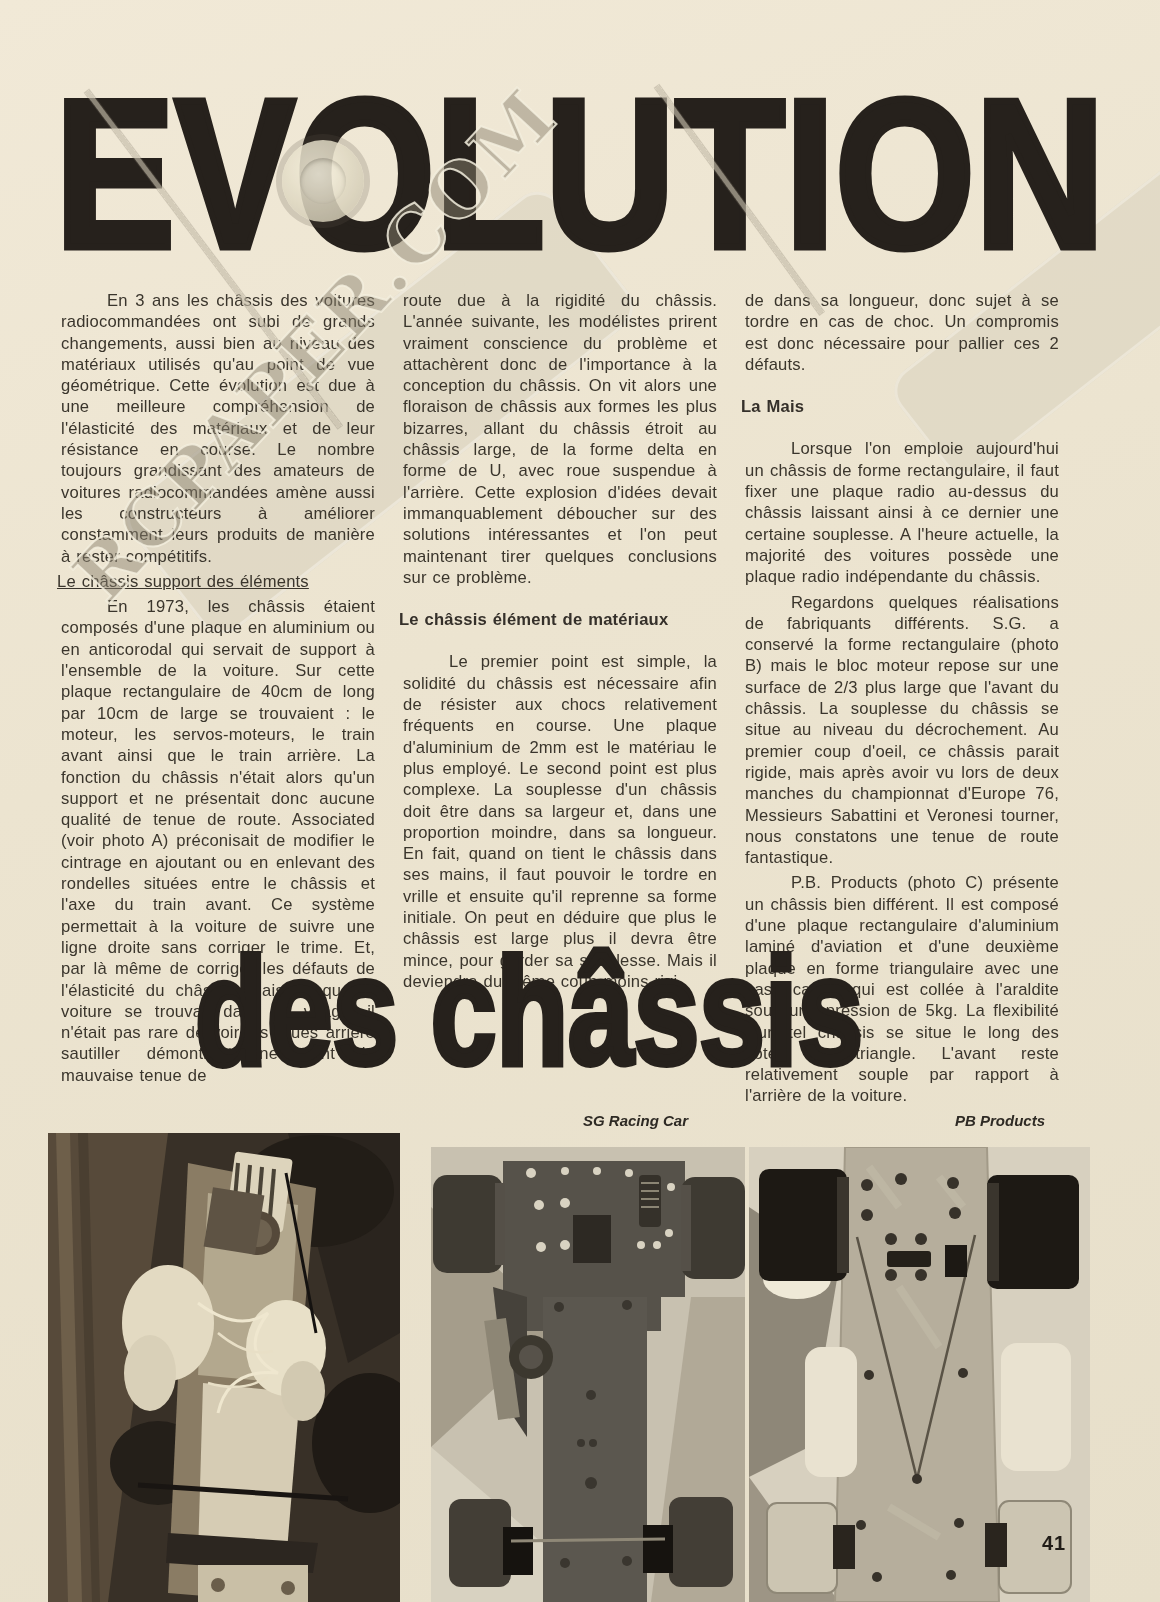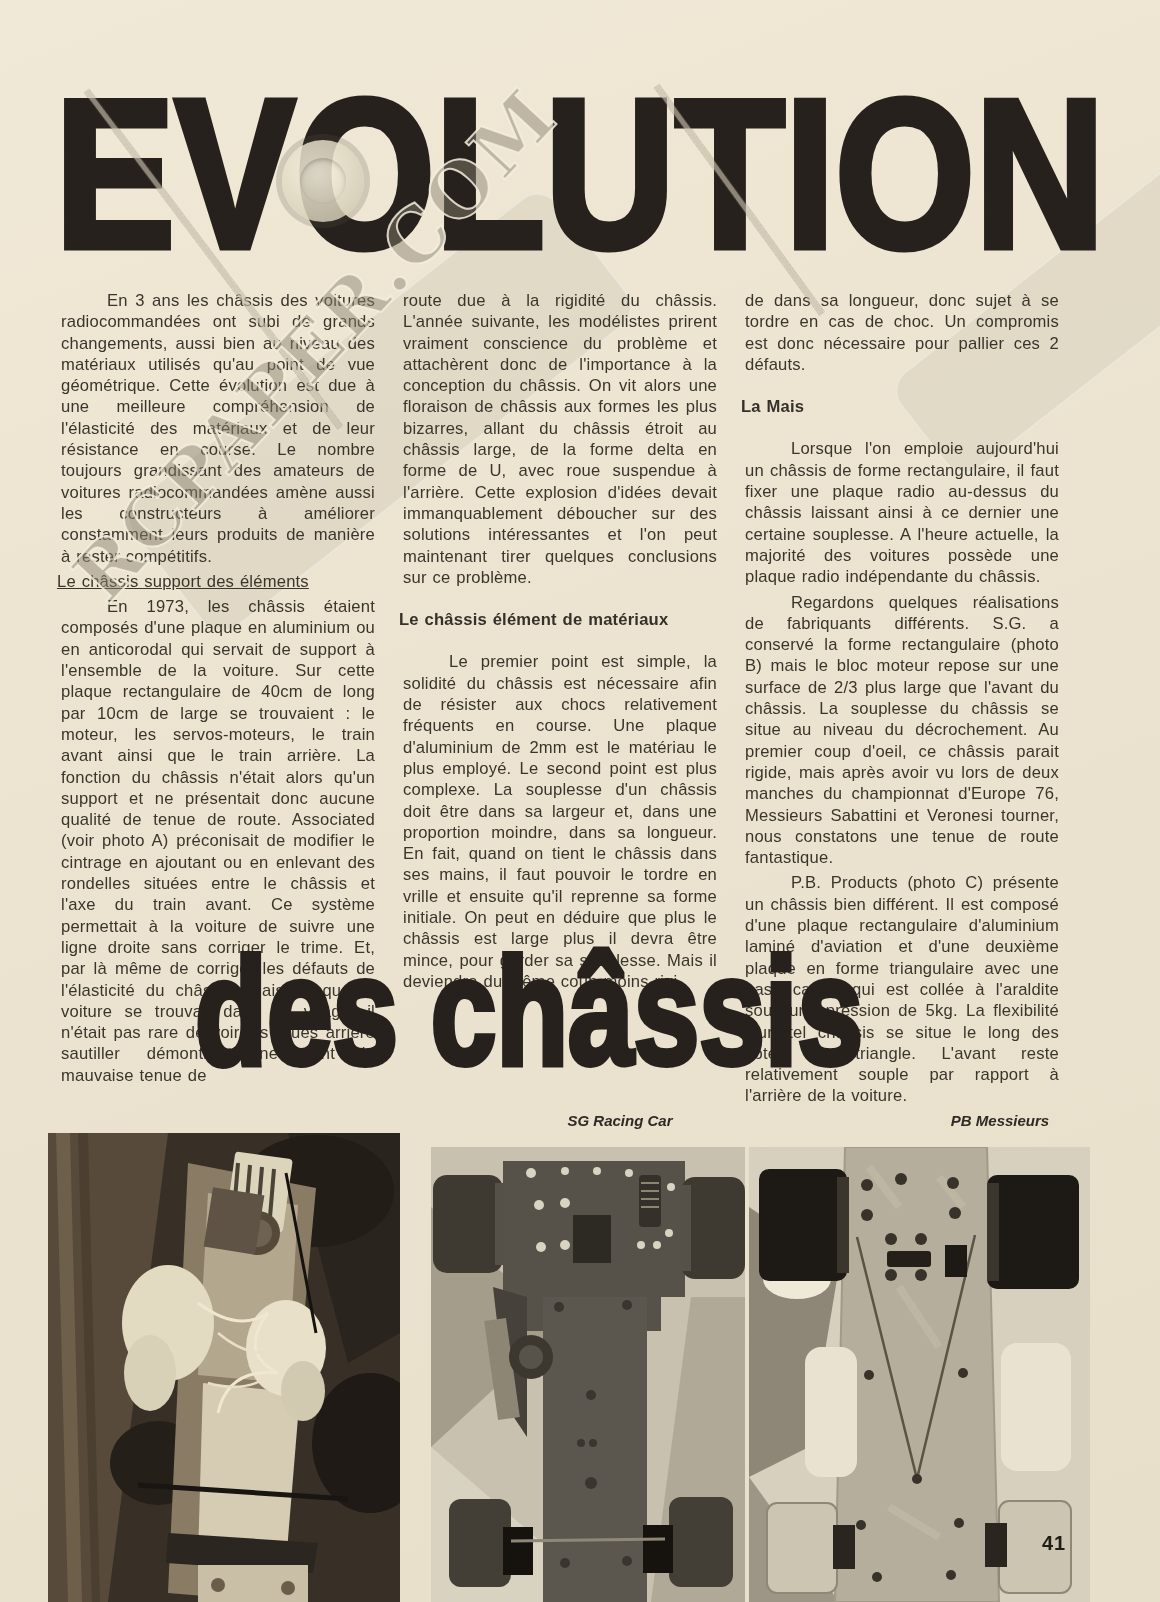--- a/index.html
+++ b/index.html
@@ -104,22 +104,22 @@
     <h3>La Mais</h3>
     <p class="indent">Lorsque l'on emploie aujourd'hui un châssis de forme rectangulaire, il faut fixer une plaque radio au-dessus du châssis laissant ainsi à ce dernier une certaine souplesse. A l'heure actuelle, la majorité des voitures possède une plaque radio indépendante du châssis.</p>
     <p class="indent">Regardons quelques réalisations de fabriquants différents. S.G. a conservé la forme rectangulaire (photo B) mais le bloc moteur repose sur une surface de 2/3 plus large que l'avant du châssis. La souplesse du châssis se situe au niveau du décrochement. Au premier coup d'oeil, ce châssis parait rigide, mais après avoir vu lors de deux manches du championnat d'Europe 76, Messieurs Sabattini et Veronesi tourner, nous constatons une tenue de route fantastique.</p>
     <p class="indent">P.B. Products (photo C) présente un châssis bien différent. Il est composé d'une plaque rectangulaire d'aluminium laminé d'aviation et d'une deuxième plaque en forme triangulaire avec une base carrée qui est collée à l'araldite sous une pression de 5kg. La flexibilité d'un tel châssis se situe le long des côtés du triangle. L'avant reste relativement souple par rapport à l'arrière de la voiture.</p>
   </div>
 
   <svg class="headline-svg" style="left:195px;top:938px;" width="670" height="136" viewBox="0 0 670 136">
     <text x="0" y="126" font-size="152" stroke-width="6" textLength="668" lengthAdjust="spacingAndGlyphs">des châssis</text>
   </svg>
 
-  <div class="caption" style="left:540px;width:160px;">SG Racing Car</div>
-  <div class="caption" style="left:925px;width:150px;">PB Messieurs</div>
+  <div class="caption" style="left:528px;width:160px;text-align:right;">SG Racing Car</div>
+  <div class="caption" style="left:925px;width:150px;">PB Products</div>
 
   <div class="photo" style="left:48px;top:1133px;width:352px;height:469px;">
     <svg width="352" height="469" viewBox="0 0 352 469">
       <rect width="352" height="469" fill="#383027"></rect>
       <polygon points="0,0 120,0 60,469 0,469" fill="#574a3a"></polygon>
       <polygon points="8,0 20,469 34,469 22,0" fill="#6e5f4a"></polygon>
       <polygon points="30,0 44,469 52,469 40,0" fill="#4a3f31"></polygon>
       <polygon points="240,0 352,0 352,200 300,230" fill="#2a241e"></polygon>
       <ellipse cx="268" cy="58" rx="78" ry="56" fill="#221d17"></ellipse>
       <ellipse cx="322" cy="310" rx="58" ry="70" fill="#1f1a15"></ellipse>

